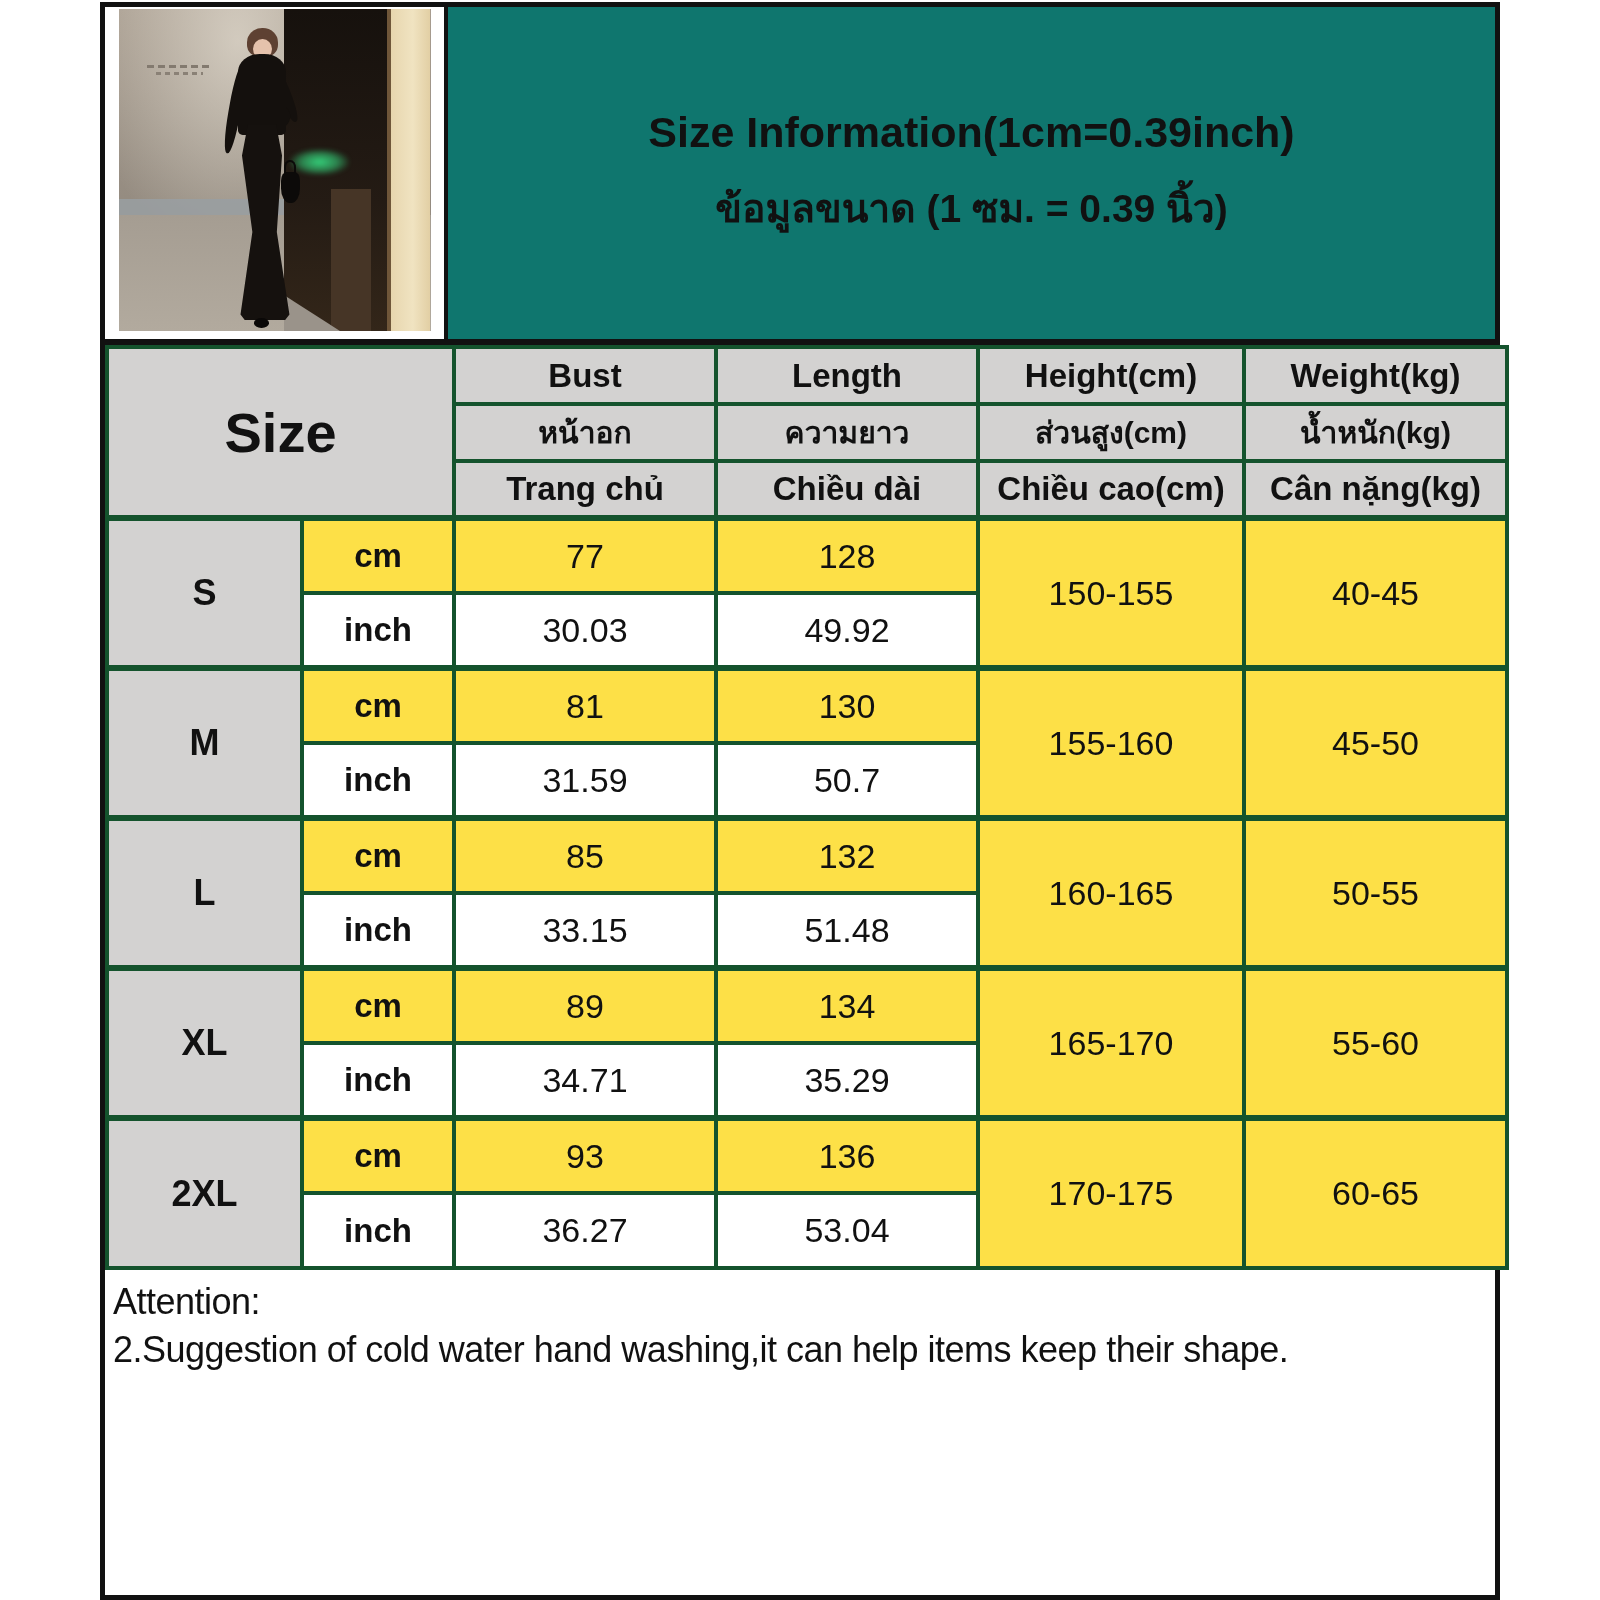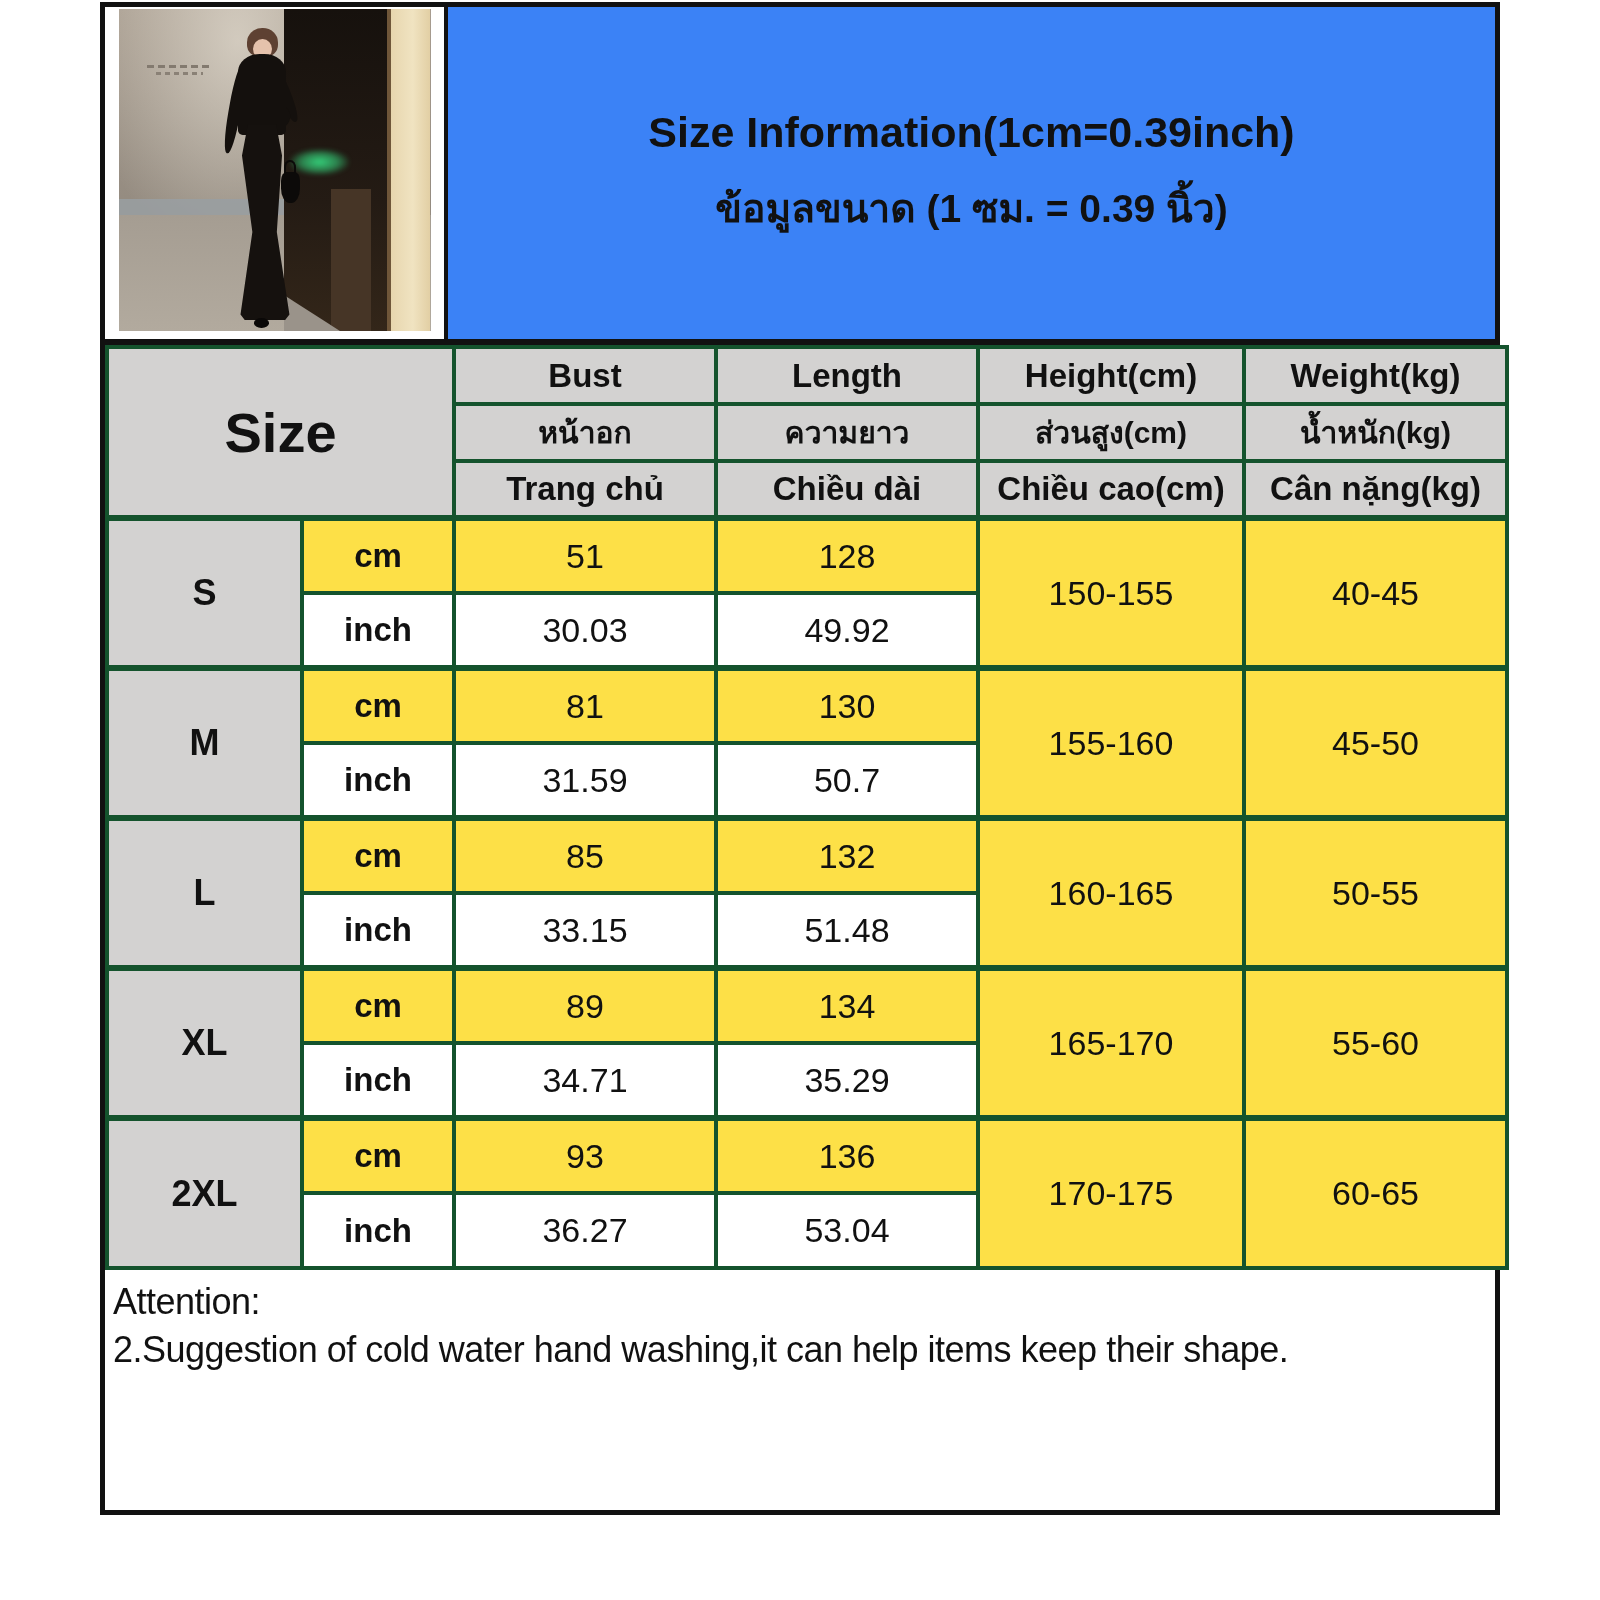--- a/index.html
+++ b/index.html
@@ -32,21 +32,21 @@
     box-sizing: border-box;
     border-right: 4px solid #111;
     background: #fff;
     display: flex;
     align-items: flex-start;
     justify-content: center;
     padding-top: 2px;
   }
   .title-cell {
     flex: 1;
-    background: #3b82f6;
+    background: #0f766e;
     display: flex;
     flex-direction: column;
     align-items: center;
     justify-content: center;
     gap: 20px;
     text-align: center;
   }
   .t-en { font-size: 43px; font-weight: bold; letter-spacing: 0px; }
   .t-th { font-size: 39px; font-weight: bold; }
   .t-vi { font-size: 41px; font-weight: bold; }
@@ -122,21 +122,21 @@
   .hb  { font-size: 33px; font-weight: bold; }
   .hth { font-size: 30px; font-weight: bold; }
   .hvi { font-size: 33px; font-weight: bold; }
   .sz  { font-size: 36px; font-weight: bold; }
   .lab { font-size: 33px; font-weight: bold; }
   .val { font-size: 34px; font-weight: normal; }
 
   
   .attention {
     background: #fff;
-    height: 240px;
+    height: 325px;
     box-sizing: border-box;
     padding: 8px 10px 0 8px;
     font-size: 36px;
     line-height: 48px;
     letter-spacing: -0.5px;
   }
 </style>
 </head>
 <body>
 
@@ -202,21 +202,21 @@
         <tr class="hr">
           <td class="g hvi">Trang chủ</td>
           <td class="g hvi">Chiều dài</td>
           <td class="g hvi">Chiều cao(cm)</td>
           <td class="g hvi">Cân nặng(kg)</td>
         </tr>
 
         <tr class="dr gs">
           <td class="g sz" rowspan="2">S</td>
           <td class="l lab">cm</td>
-          <td class="l val">51</td>
+          <td class="l val">77</td>
           <td class="l val">128</td>
           <td class="l val" rowspan="2">150-155</td>
           <td class="l val" rowspan="2">40-45</td>
         </tr>
         <tr class="dr">
           <td class="w lab">inch</td>
           <td class="w val">30.03</td>
           <td class="w val">49.92</td>
         </tr>
 

